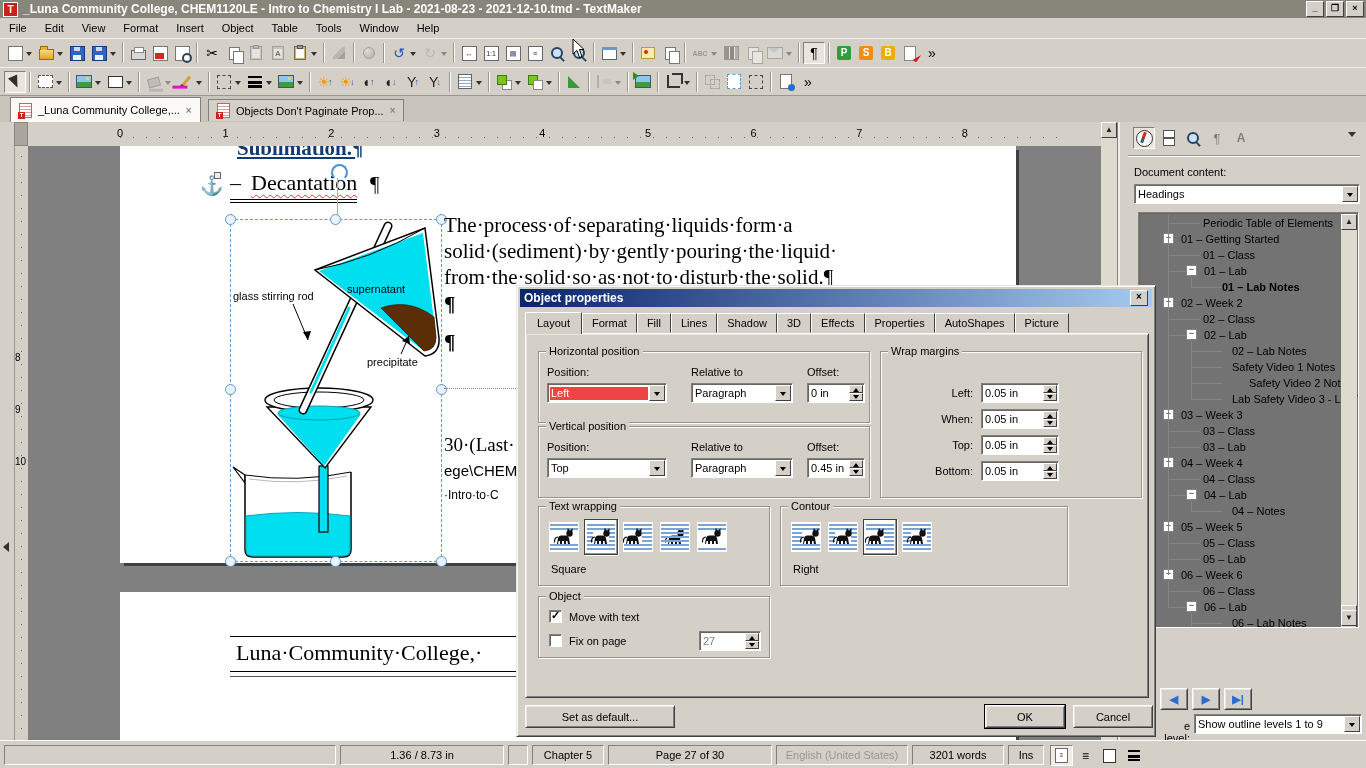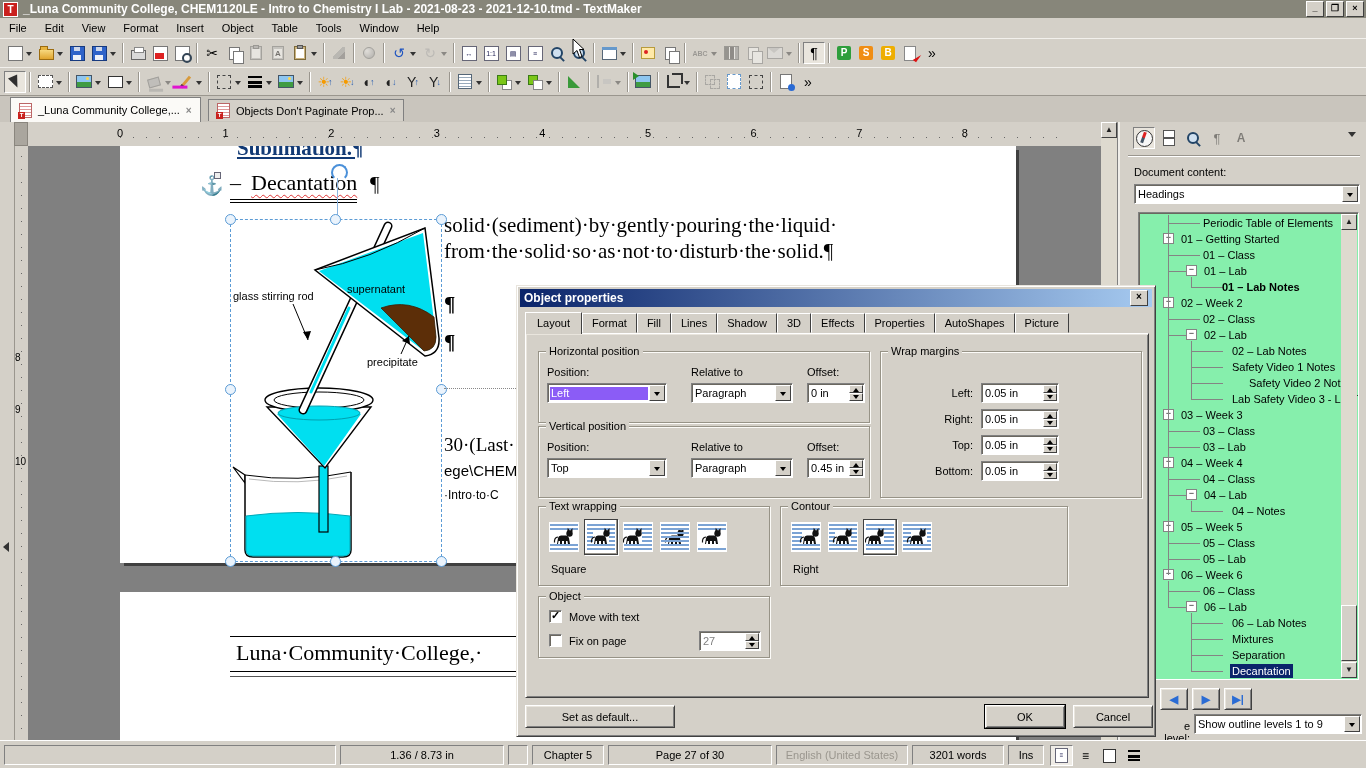--- a/index.html
+++ b/index.html
@@ -144,21 +144,21 @@
   .dtabs{position:absolute;left:8px;top:26px;display:flex;align-items:center;height:21px}
   .dtab{padding:3px 9px 3px;background:#d4d0c8;border:1px solid;border-color:#fff #404040 #d4d0c8 #fff;font-size:11px;position:relative}
   .dtab.active{padding:4px 11px 5px;margin-bottom:-1px;z-index:3;border-bottom:none}
   .dpage{position:absolute;left:8px;top:47px;width:624px;height:365px;background:#d4d0c8;
     border:1px solid;border-color:#fff #404040 #404040 #fff;box-shadow:inset 1px 1px 0 #e9e5dd,inset -1px -1px 0 #808080;box-sizing:border-box}
   .grp{position:absolute;border:1px solid #979387;box-shadow:inset 1px 1px 0 #fcfbf8,1px 1px 0 #fcfbf8;box-sizing:border-box}
   .grp>.leg{position:absolute;top:-7px;left:7px;background:#d4d0c8;padding:0 3px;font-size:11px}
   .dlabel{position:absolute;font-size:11px}
   .cmb{position:absolute;height:20px;background:#fff;border:1px solid;border-color:#808080 #fff #fff #808080;box-shadow:inset 1px 1px 0 #6a675f;box-sizing:border-box}
   .cmb .val{position:absolute;left:3px;top:3px;right:18px;bottom:2px;line-height:13px;overflow:hidden;white-space:nowrap}
-  .cmb.focus .val{background:#8b5cf6;color:#fff;left:2px;padding-left:1px}
+  .cmb.focus .val{background:#ef4444;color:#fff;left:2px;padding-left:1px}
   .cmb .cbtn{position:absolute;right:1px;top:1px;bottom:1px;width:16px;background:#d4d0c8;border:1px solid;border-color:#fff #404040 #404040 #fff;display:flex;align-items:center;justify-content:center;box-sizing:border-box}
   .arrdn{width:0;height:0;border:3.5px solid transparent;border-top:4px solid #000;margin-top:4px}
   .spin{position:absolute;height:20px;background:#fff;border:1px solid;border-color:#808080 #fff #fff #808080;box-shadow:inset 1px 1px 0 #6a675f;box-sizing:border-box}
   .spin .val{position:absolute;left:3px;top:3px;right:16px;line-height:13px;white-space:nowrap}
   .spin .sup,.spin .sdn{position:absolute;right:1px;width:14px;height:8px;background:#d4d0c8;border:1px solid;border-color:#fff #404040 #404040 #fff;display:flex;align-items:center;justify-content:center;box-sizing:border-box}
   .spin .sup{top:1px}.spin .sdn{bottom:1px}
   .uarr{width:0;height:0;border:3px solid transparent;border-bottom:4px solid #000;margin-bottom:2px}
   .darr{width:0;height:0;border:3px solid transparent;border-top:4px solid #000;margin-top:2px}
   .catbtn{width:34px;height:36px;display:inline-flex;align-items:center;justify-content:center;margin-right:3px;border:1px solid transparent;box-sizing:border-box}
   .catbtn.selected{border-color:#404040;background:#fff;box-shadow:1px 1px 0 #fff, inset -1px -1px 0 #9a968e}
@@ -170,21 +170,21 @@
     box-shadow:inset 1px 1px 0 #e9e5dd,inset -1px -1px 0 #808080;font-size:11px;display:flex;align-items:center;justify-content:center;box-sizing:border-box}
   .btn.default{box-shadow:0 0 0 1px #000,inset 1px 1px 0 #e9e5dd,inset -1px -1px 0 #808080}
   
   .sidebar{position:absolute;left:1118px;top:122px;width:248px;height:618px;background:#d4d0c8;border-left:2px solid #f0eee9;box-sizing:border-box}
   .sbtn2{position:absolute;width:22px;height:22px;display:flex;align-items:center;justify-content:center;border:1px solid transparent;box-sizing:border-box}
   .sbtn2.on{border-color:#808080 #fff #fff #808080;background:#e9e5dd}
   .sbtn2.dis{opacity:.4;filter:grayscale(1)}
   .compass{width:15px;height:15px;border-radius:50%;border:1.5px solid #333;position:relative;background:#f7f7f7}
   .compass::after{content:"";position:absolute;left:5px;top:1px;width:3px;height:11px;background:linear-gradient(#d22 50%,#456 50%);transform:rotate(20deg)}
   .panes-ic{width:10px;height:14px;border:1px solid #555;background:linear-gradient(#fff 45%,#555 45%,#555 55%,#fff 55%)}
-  .treebox{position:absolute;left:18px;top:90px;width:221px;height:468px;background:#86efac;
+  .treebox{position:absolute;left:18px;top:90px;width:221px;height:416px;background:#737373;
     border:1px solid;border-color:#808080 #fff #fff #808080;box-shadow:inset 1px 1px 0 #6a675f;box-sizing:border-box;overflow:hidden}
   .treeinner{position:absolute;left:0;top:2px;right:16px;bottom:0}
   .trow{position:absolute;left:0;height:16px;width:100%;white-space:nowrap}
   .tlab{position:absolute;top:1px;line-height:14px;padding:0 2px}
   .trow.sel .tlab{background:#0a246a;color:#fff}
   .exp{position:absolute;top:2px;width:11px;height:11px;border:1px solid #848484;background:#fff;
     font:9px/9px "Liberation Mono",monospace;text-align:center;box-sizing:border-box}
   .conn{position:absolute;top:8px;height:1px;background:#848484}
   .spine{position:absolute;width:1px;background:#848484}
   .navbtn{position:absolute;width:28px;height:22px;top:566px}
@@ -564,20 +564,21 @@
       <span class="handle" style="left:99px;top:-6px"></span>
       <span class="handle" style="right:-6px;top:-6px"></span>
       <span class="handle" style="left:-6px;top:164px"></span>
       <span class="handle" style="right:-6px;top:164px"></span>
       <span class="handle" style="left:-6px;bottom:-6px"></span>
       <span class="handle" style="left:99px;bottom:-6px"></span>
       <span class="handle" style="right:-6px;bottom:-6px"></span>
     </div>
 
     <div class="abs serif bodytext" style="left:416px;top:66px">
+      <div>The·process·of·separating·liquids·form·a</div>
       <div>solid·(sediment)·by·gently·pouring·the·liquid·</div>
       <div>from·the·solid·so·as·not·to·disturb·the·solid.¶</div>
     </div>
     <div class="abs serif" style="left:416px;top:146px;font-size:21px;font-weight:bold">¶</div>
     <div class="abs serif" style="left:416px;top:184px;font-size:21px;font-weight:bold">¶</div>
 
     <div class="abs" style="left:416px;top:242px;width:74px;border-top:1px dotted #888"></div>
     <div class="abs serif fragline" style="left:416px;top:288px;width:74px;font-size:19px">30·(Last·</div>
     <div class="abs fragline" style="left:416px;top:316px;width:74px;font-size:15px">ege\CHEM</div>
     <div class="abs fragline" style="left:416px;top:342px;width:74px;font-size:12px">·Intro·to·C</div>
@@ -857,21 +858,21 @@
         <span class="dlabel" style="left:30px;top:35px;width:62px;text-align:right">Left:</span>
         <div class="spin" style="left:100px;top:31px;width:78px">
           <span class="val">0.05 in</span>
           <span class="sup">
               <span class="uarr"></span>
             </span>
           <span class="sdn">
               <span class="darr"></span>
             </span>
         </div>
-        <span class="dlabel" style="left:30px;top:61px;width:62px;text-align:right">Right:</span>
+        <span class="dlabel" style="left:30px;top:61px;width:62px;text-align:right">When:</span>
         <div class="spin" style="left:100px;top:57px;width:78px">
           <span class="val">0.05 in</span>
           <span class="sup">
               <span class="uarr"></span>
             </span>
           <span class="sdn">
               <span class="darr"></span>
             </span>
         </div>
         <span class="dlabel" style="left:30px;top:87px;width:62px;text-align:right">Top:</span>

